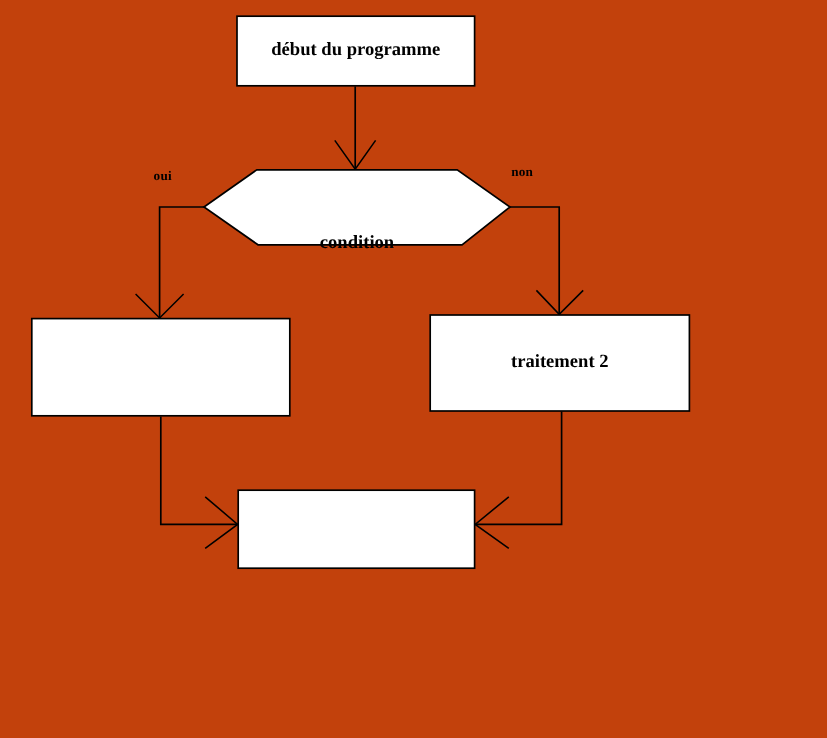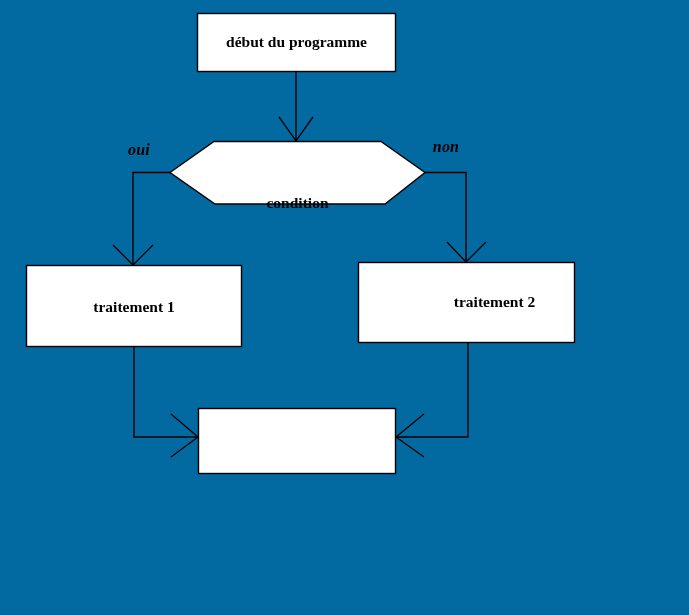--- a/index.html
+++ b/index.html
@@ -4,21 +4,21 @@
 <style>
   html, body {
     margin: 0;
     padding: 0;
     background: #ffffff;
   }
   #canvas {
     position: relative;
     width: 689px;
     height: 615px;
-    background: #0369a1;
+    background: #c2410c;
     overflow: hidden;
     font-family: "Liberation Serif", "DejaVu Serif", serif;
   }
   #flow-svg {
     position: absolute;
     left: 0;
     top: 0;
     width: 689px;
     height: 615px;
   }
@@ -29,23 +29,22 @@
     font-weight: bold;
     font-family: "Liberation Serif", "DejaVu Serif", serif;
     white-space: nowrap;
     line-height: 1;
     user-select: none;
   }
   .box-label {
     font-size: 15.5px;
   }
   .branch-label {
-    font-size: 16px;
+    font-size: 11px;
     letter-spacing: 0.2px;
-    font-style: italic;
   }
 </style>
 </head>
 <body>
 
 <div id="canvas">
 
   <svg id="flow-svg" viewBox="0 0 689 615">
 
     <rect x="197.5" y="13.5" width="198" height="58" fill="#ffffff" stroke="#000000" stroke-width="1.4"></rect>
@@ -74,20 +73,19 @@
     <rect x="198.5" y="408.5" width="197" height="65" fill="#ffffff" stroke="#000000" stroke-width="1.4"></rect>
 
   </svg>
 
   <div class="node-label box-label" style="left:197px; top:34px; width:199px;">début du programme</div>
 
   <div class="node-label box-label" style="left:170px; top:162px; width:255px;margin-top:33px;">condition</div>
 
   <div class="node-label branch-label" style="left:128px; top:142px; width:40px; text-align:left;">oui</div>
 
-  <div class="node-label branch-label" style="left:426px; top:139px; width:40px; text-align:center;">non</div>
+  <div class="node-label branch-label" style="left:426px; top:139px; width:40px; text-align:left;">non</div>
 
-  <div class="node-label box-label" style="left:26px; top:299px; width:216px;">traitement 1</div>
 
-  <div class="node-label box-label" style="left:358px; top:294px; width:217px;padding-left:28px;">traitement 2</div>
+  <div class="node-label box-label" style="left:358px; top:294px; width:217px;">traitement 2</div>
 
 
 </div>
 
 </body></html>

